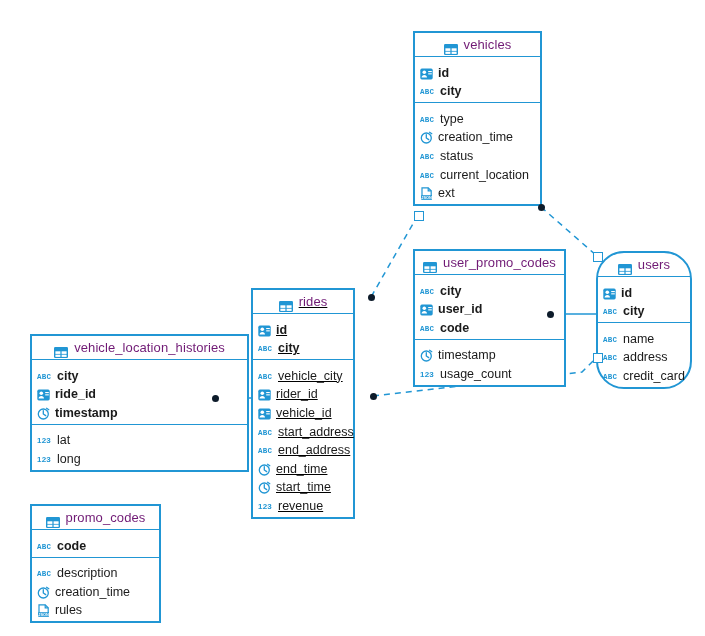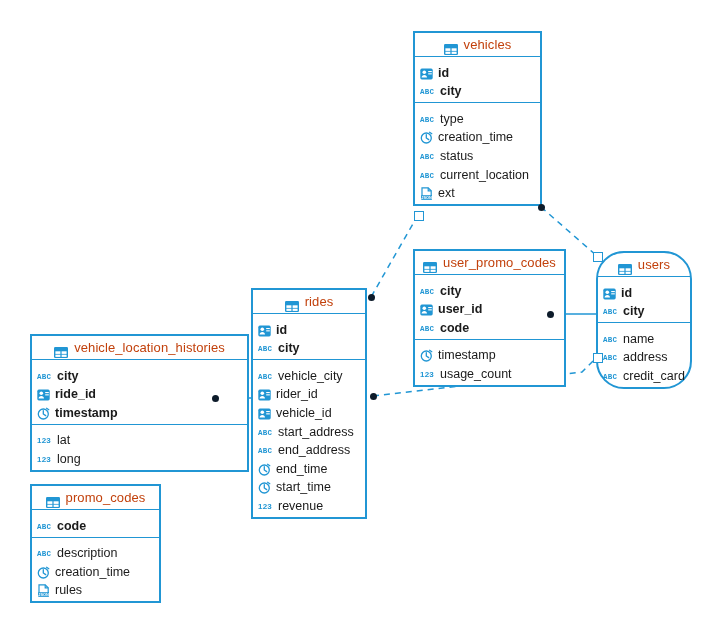--- a/index.html
+++ b/index.html
@@ -22,21 +22,21 @@
   }
   .tbl-header{
     display:flex;align-items:center;justify-content:center;
     gap:6px;
     height:24px;
     border-bottom:1px solid #2196d4;
     box-sizing:border-box;
     padding:0 6px;
   }
   .tbl-title{
-    font-size:13px;color:#c2410c;white-space:nowrap;letter-spacing:0.1px;
+    font-size:13px;color:#701a75;white-space:nowrap;letter-spacing:0.1px;
   }
   .tbl-section{
     padding:4px 0 4px 0;
     box-sizing:border-box;
   }
   .tbl-section.pk{border-bottom:1px solid #2196d4;}
   .field{
     display:flex;align-items:flex-end;gap:5px;
     height:18.6px;
     padding:0 6px 0 5px;
@@ -229,21 +229,21 @@
         <div class="field">
           <span class="icon"><span style="font-size:7.5px;font-weight:bold;color:#2196d4;font-family:'Liberation Mono',monospace;letter-spacing:0.3px;line-height:12px;display:inline-block;width:15px;">ABC</span></span>
           <span class="field-name">address</span>
         </div>
         <div class="field">
           <span class="icon"><span style="font-size:7.5px;font-weight:bold;color:#2196d4;font-family:'Liberation Mono',monospace;letter-spacing:0.3px;line-height:12px;display:inline-block;width:15px;">ABC</span></span>
           <span class="field-name">credit_card</span>
         </div>
       </div>
     </div>
-    <div class="table-node" style="left: 251px; top: 288px; width: 116px;">
+    <div class="table-node" style="left: 251px; top: 288px; width: 104px; text-decoration: underline;">
       <div class="tbl-header">
         <span class="icon">
           <svg width="14" height="11" viewBox="0 0 14 11">
             <rect x="0" y="0" width="14" height="11" rx="1.2" fill="#2196d4"></rect>
             <rect x="1.4" y="4.3" width="5" height="2.6" fill="#ffffff"></rect>
             <rect x="7.6" y="4.3" width="5" height="2.6" fill="#ffffff"></rect>
             <rect x="1.4" y="7.7" width="5" height="2.2" fill="#ffffff"></rect>
             <rect x="7.6" y="7.7" width="5" height="2.2" fill="#ffffff"></rect>
           </svg>
         </span>
@@ -375,21 +375,21 @@
         <div class="field">
           <span class="icon"><span style="font-size:8px;font-weight:bold;color:#2196d4;font-family:'Liberation Sans',sans-serif;letter-spacing:0.2px;line-height:12px;display:inline-block;width:15px;">123</span></span>
           <span class="field-name">lat</span>
         </div>
         <div class="field">
           <span class="icon"><span style="font-size:8px;font-weight:bold;color:#2196d4;font-family:'Liberation Sans',sans-serif;letter-spacing:0.2px;line-height:12px;display:inline-block;width:15px;">123</span></span>
           <span class="field-name">long</span>
         </div>
       </div>
     </div>
-    <div class="table-node" style="left: 30px; top: 484px; width: 131px;">
+    <div class="table-node" style="left: 30px; top: 504px; width: 131px;">
       <div class="tbl-header">
         <span class="icon">
           <svg width="14" height="11" viewBox="0 0 14 11">
             <rect x="0" y="0" width="14" height="11" rx="1.2" fill="#2196d4"></rect>
             <rect x="1.4" y="4.3" width="5" height="2.6" fill="#ffffff"></rect>
             <rect x="7.6" y="4.3" width="5" height="2.6" fill="#ffffff"></rect>
             <rect x="1.4" y="7.7" width="5" height="2.2" fill="#ffffff"></rect>
             <rect x="7.6" y="7.7" width="5" height="2.2" fill="#ffffff"></rect>
           </svg>
         </span>

